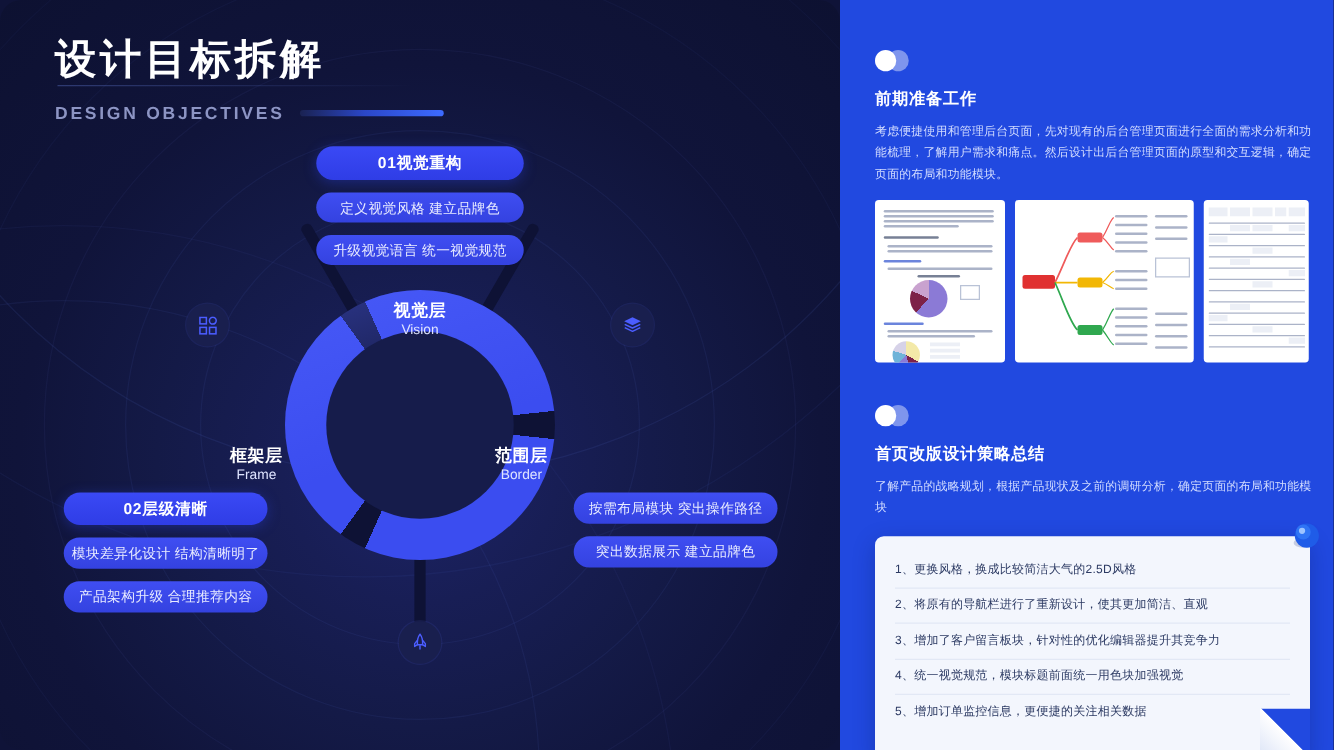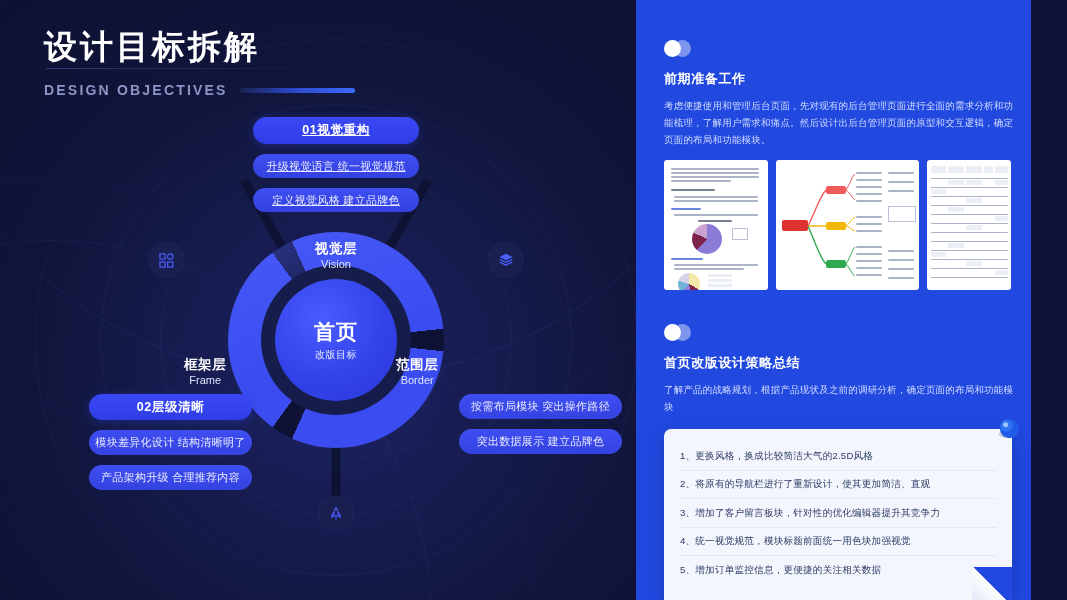--- a/index.html
+++ b/index.html
@@ -112,34 +112,34 @@
     background:linear-gradient(180deg,#3a49f5 0%,#2f3de6 100%);
     font-size:12.5px;font-weight:700;letter-spacing:.6px;
     box-shadow:0 2px 10px rgba(40,60,200,.45);
   }
   .pill.sub{
     background:linear-gradient(180deg,#3f4ef2 0%,#3442e0 100%);
     font-size:11px;color:#e8ebff;letter-spacing:.3px;
   }
 
   .grp-top{left:253px;top:117px;}
-  .grp-top .pill{width:166px;height:27px;text-decoration:underline;}
+  .grp-top .pill{width:166px;height:27px;}
   .grp-top .pill.sub{width:166px;height:24px;}
 
-  .grp-left{left:51px;top:394px;margin-left:38px;}
+  .grp-left{left:51px;top:394px;}
   .grp-left .pill{width:163px;height:26px;}
   .grp-left .pill.sub{width:163px;height:25px;}
 
   .grp-right{left:459px;top:394px;}
   .grp-right .pill{width:163px;height:26px;}
   .grp-right .pill.sub{width:163px;height:25px;}
 
   
   .right-panel{
-    position:absolute;left:636px;top:0;width:395px;height:600px;
+    position:absolute;left:672px;top:0;width:395px;height:600px;
     background:#2149e0;
   }
   .rp-inner{position:absolute;left:28px;top:0;width:350px;}
 
   .venn{position:relative;width:34px;height:17px;margin-top:40px;}
   .venn .c1{position:absolute;left:0;top:0;width:17px;height:17px;border-radius:50%;background:#ffffff;}
   .venn .c2{position:absolute;left:10px;top:0;width:17px;height:17px;border-radius:50%;
             background:rgba(255,255,255,.42);}
 
   .sec-title{font-size:13px;font-weight:700;color:#fff;letter-spacing:.6px;margin-top:13px;}
@@ -217,24 +217,20 @@
       <div class="spokes">
         <div class="spoke" style="transform:translate(-50%,0) rotate(150deg);"></div>
         <div class="spoke" style="transform:translate(-50%,0) rotate(-150deg);"></div>
         <div class="spoke" style="transform:translate(-50%,0) rotate(0deg);"></div>
       </div>
 
       <div class="outer-ring"></div>
       <div class="outer-ring-shade"></div>
       <div class="mid-gap"></div>
 
-      <div class="inner-disc">
-        <div class="inner-main">首页</div>
-        <div class="inner-sub">改版目标</div>
-      </div>
 
       <div class="ring-label rl-vision">
         <div class="cn">视觉层</div>
         <div class="en">Vision</div>
       </div>
       <div class="ring-label rl-frame">
         <div class="cn">框架层</div>
         <div class="en">Frame</div>
       </div>
       <div class="ring-label rl-border">
@@ -264,22 +260,22 @@
           <path d="M9 1.5 C11 4.2 11.6 7.6 11.3 11 L6.7 11 C6.4 7.6 7 4.2 9 1.5 Z" fill="none" stroke="#4b5dff" stroke-width="1.3" stroke-linejoin="round"></path>
           <path d="M6.6 7.2 L4.2 10 L4.2 12.6 L6.7 11" fill="none" stroke="#4b5dff" stroke-width="1.3" stroke-linejoin="round"></path>
           <path d="M11.4 7.2 L13.8 10 L13.8 12.6 L11.3 11" fill="none" stroke="#4b5dff" stroke-width="1.3" stroke-linejoin="round"></path>
           <line x1="9" y1="11.4" x2="9" y2="15.4" stroke="#4b5dff" stroke-width="1.3"></line>
         </svg>
       </div>
     </div>
 
     <div class="pill-group grp-top">
       <div class="pill head">01视觉重构</div>
+      <div class="pill sub">定义视觉风格 建立品牌色</div>
       <div class="pill sub">升级视觉语言 统一视觉规范</div>
-      <div class="pill sub">定义视觉风格 建立品牌色</div>
     </div>
 
     <div class="pill-group grp-left">
       <div class="pill head">02层级清晰</div>
       <div class="pill sub">模块差异化设计 结构清晰明了</div>
       <div class="pill sub">产品架构升级 合理推荐内容</div>
     </div>
 
     <div class="pill-group grp-right">
       <div class="pill sub">按需布局模块 突出操作路径</div>

